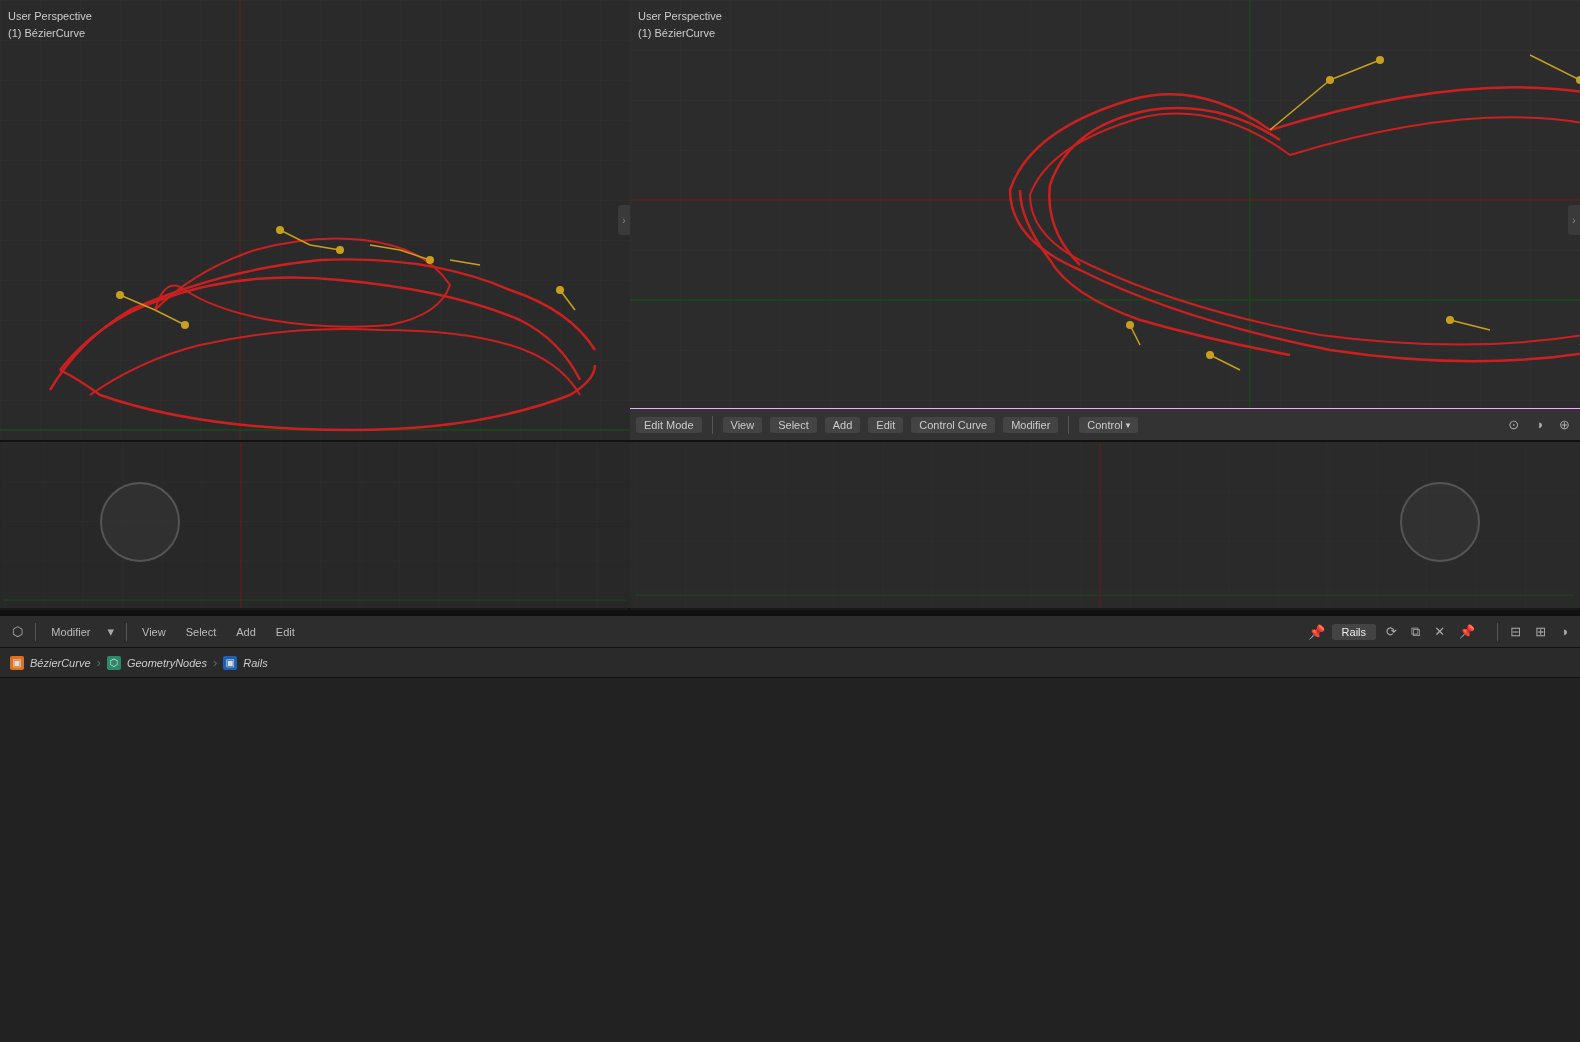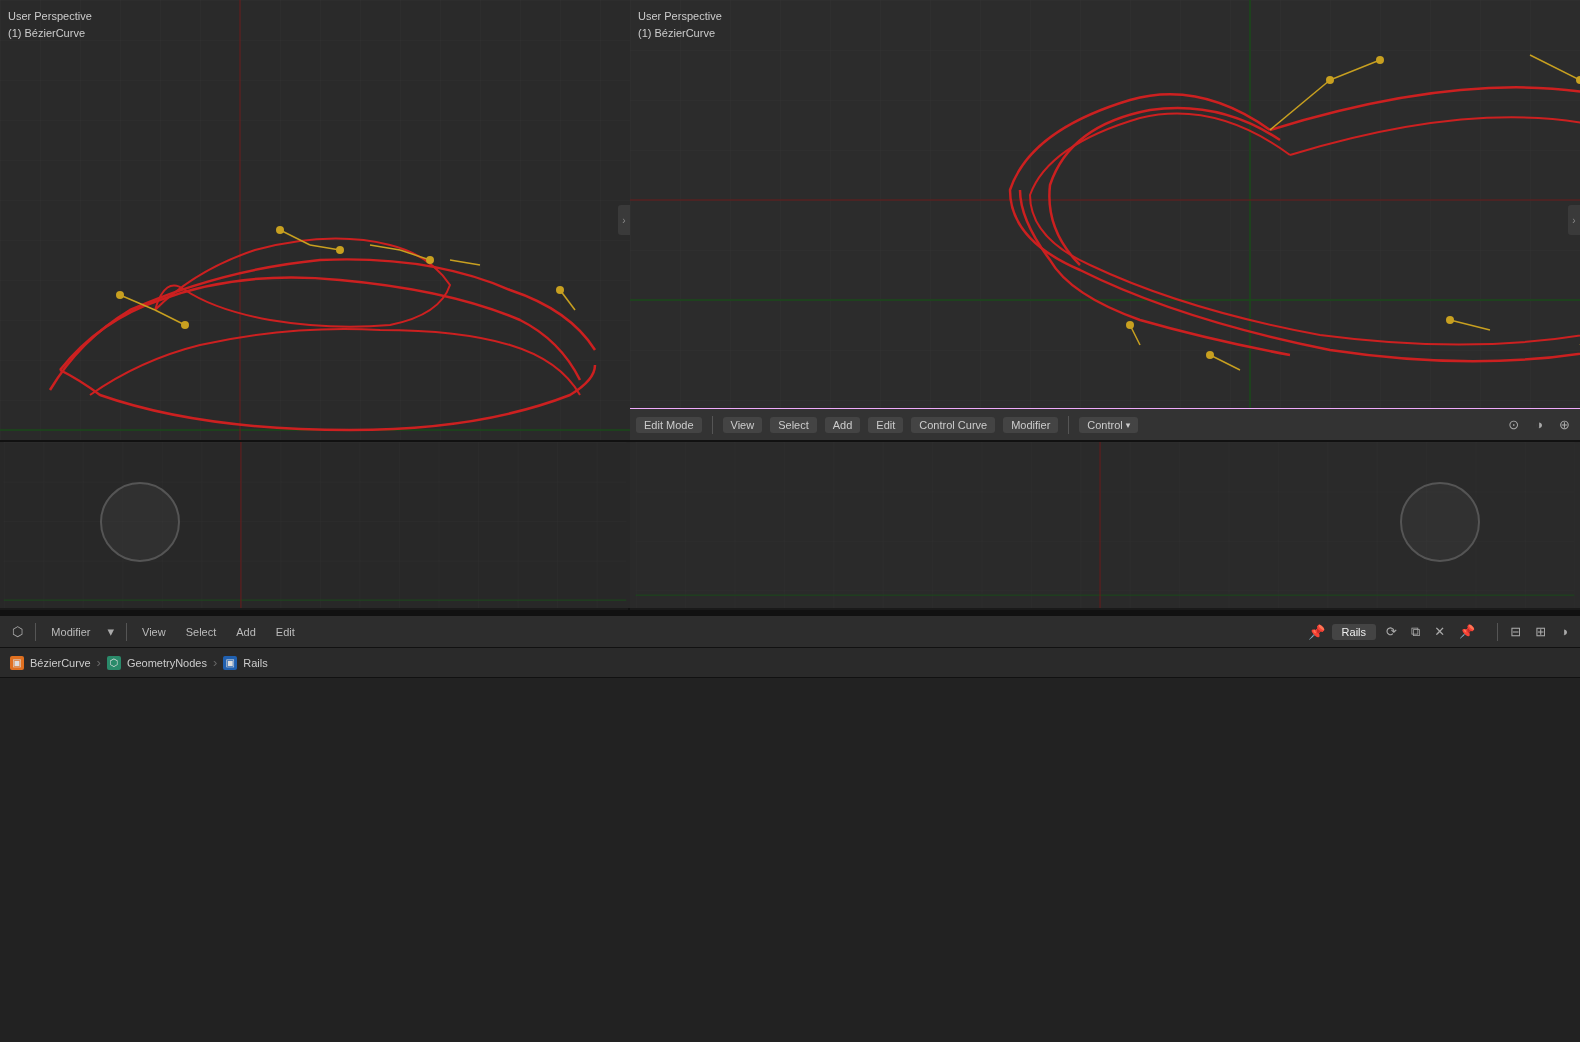--- a/index.html
+++ b/index.html
@@ -146,20 +146,21 @@
       gap: 6px;
       border-bottom: 1px solid #111;
       flex-shrink: 0;
     }
     .breadcrumb-item {
       display: flex;
       align-items: center;
       gap: 5px;
       font-size: 11px;
       color: #ccc;
+      font-style: italic;
     }
     .breadcrumb-sep {
       color: #666;
       font-size: 13px;
     }
     .bc-icon {
       width: 14px; height: 14px;
       border-radius: 2px;
       display: inline-flex;
       align-items: center;

